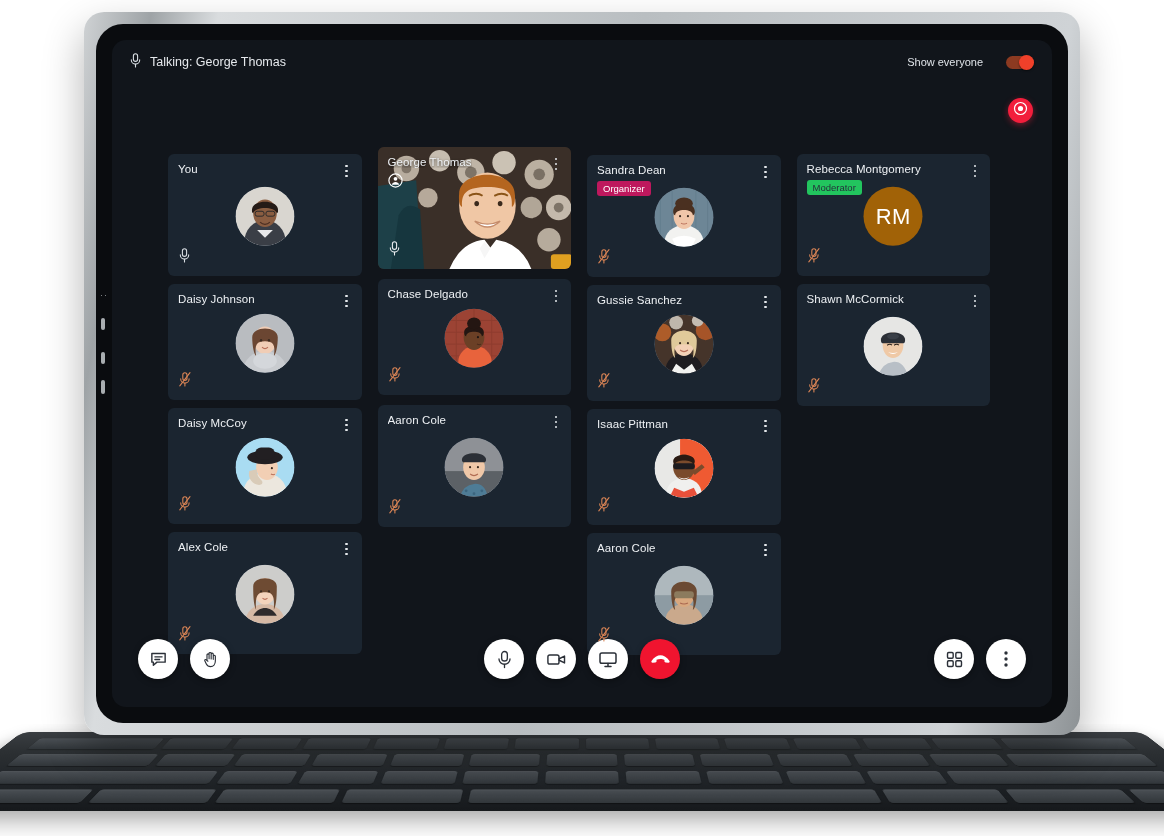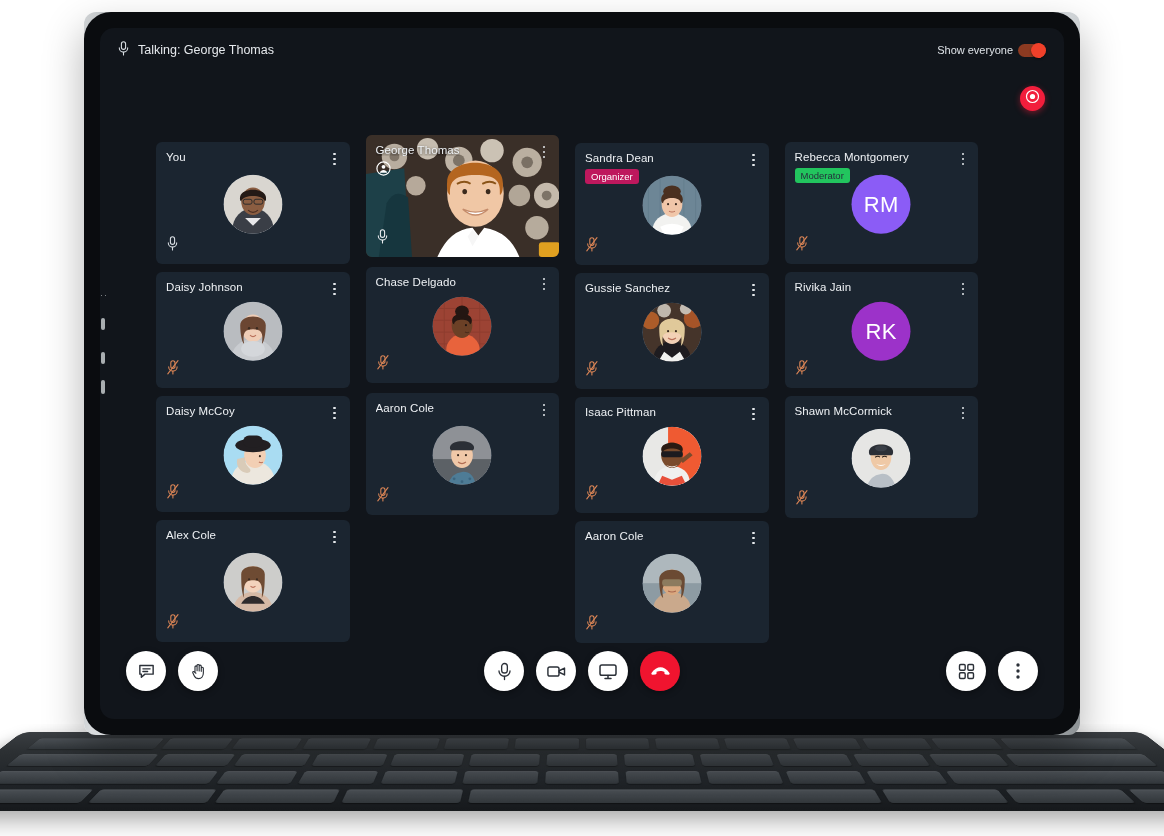--- a/index.html
+++ b/index.html
@@ -18,23 +18,23 @@
     position: absolute;
     inset: 0;
   }
 
   .tablet-shell {
     position: absolute;
     left: 84px;
     top: 12px;
     width: 996px;
     height: 723px;
-    border-radius: 12px;
+    border-radius: 20px;
     background: linear-gradient(100deg,#cfd2d4 0%, #9ea3a6 6%, #d9dcde 12%, #b9bec1 50%, #cfd3d6 88%, #8d9295 100%);
-    padding: 0;
+    padding: 12px;
     box-shadow: 0 18px 40px rgba(0,0,0,.30);
   }
   .tablet-inner {
     width: 100%;
     height: 100%;
     border-radius: 27px;
     background: #0a0c0f;
     padding: 16px;
   }
   
@@ -112,21 +112,21 @@
   }
   .talking { display: flex; align-items: center; gap: 9px; }
   .talking-label {
     color: #e6e9ed;
     font-size: 12.5px;
   }
   .topbar-right {
     margin-left: auto;
     display: flex;
     align-items: center;
-    gap: 5px;
+    gap: 23px;
   }
   .show-everyone-label {
     color: #dfe3e8;
     font-size: 11px;
   }
   .toggle {
     width: 28px; height: 13px;
     border-radius: 7px;
     background: #8c3a21;
     position: relative;
@@ -826,49 +826,32 @@
           <div class="grid-col c4">
 
             <div class="tile tall">
               <div class="tile-name">Rebecca Montgomery</div>
               <div class="badge moderator">Moderator</div>
               <div class="kebab">
                   <i></i>
                   <i></i>
                   <i></i>
                 </div>
-              <div class="initials" style="background:#8b5cf6">RM</div>
-              <div class="mic-state">
-                <svg width="12" height="15" viewBox="0 0 12 15" fill="none">
-                  <rect x="3.8" y="0.8" width="4.2" height="7.6" rx="2.1" stroke="#d98455" stroke-width="1.1"></rect>
-                  <path d="M1.7 6.9c0 2.3 1.9 4.1 4.2 4.1s4.2-1.8 4.2-4.1" stroke="#d98455" stroke-width="1.1" stroke-linecap="round"></path>
-                  <path d="M5.9 11.2V14" stroke="#d98455" stroke-width="1.1" stroke-linecap="round"></path>
-                  <path d="M0.8 13.8L11 0.6" stroke="#d98455" stroke-width="1.1" stroke-linecap="round"></path>
-                </svg>
-              </div>
-            </div>
-
-
-            <div class="tile">
-              <div class="tile-name">Rivika Jain</div>
-              <div class="kebab">
-                  <i></i>
-                  <i></i>
-                  <i></i>
-                </div>
-              <div class="initials" style="background:#9c32c9">RK</div>
-              <div class="mic-state">
-                <svg width="12" height="15" viewBox="0 0 12 15" fill="none">
-                  <rect x="3.8" y="0.8" width="4.2" height="7.6" rx="2.1" stroke="#d98455" stroke-width="1.1"></rect>
-                  <path d="M1.7 6.9c0 2.3 1.9 4.1 4.2 4.1s4.2-1.8 4.2-4.1" stroke="#d98455" stroke-width="1.1" stroke-linecap="round"></path>
-                  <path d="M5.9 11.2V14" stroke="#d98455" stroke-width="1.1" stroke-linecap="round"></path>
-                  <path d="M0.8 13.8L11 0.6" stroke="#d98455" stroke-width="1.1" stroke-linecap="round"></path>
-                </svg>
-              </div>
-            </div>
+              <div class="initials" style="background:#a16207">RM</div>
+              <div class="mic-state">
+                <svg width="12" height="15" viewBox="0 0 12 15" fill="none">
+                  <rect x="3.8" y="0.8" width="4.2" height="7.6" rx="2.1" stroke="#d98455" stroke-width="1.1"></rect>
+                  <path d="M1.7 6.9c0 2.3 1.9 4.1 4.2 4.1s4.2-1.8 4.2-4.1" stroke="#d98455" stroke-width="1.1" stroke-linecap="round"></path>
+                  <path d="M5.9 11.2V14" stroke="#d98455" stroke-width="1.1" stroke-linecap="round"></path>
+                  <path d="M0.8 13.8L11 0.6" stroke="#d98455" stroke-width="1.1" stroke-linecap="round"></path>
+                </svg>
+              </div>
+            </div>
+
+
 
             <div class="tile tall">
               <div class="tile-name">Shawn McCormick</div>
               <div class="kebab">
                   <i></i>
                   <i></i>
                   <i></i>
                 </div>
               <div class="avatar">
                 <svg viewBox="0 0 60 60">

